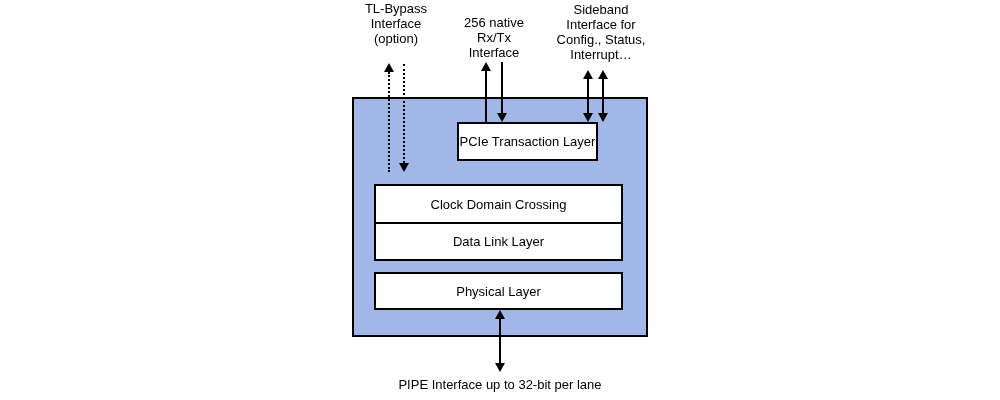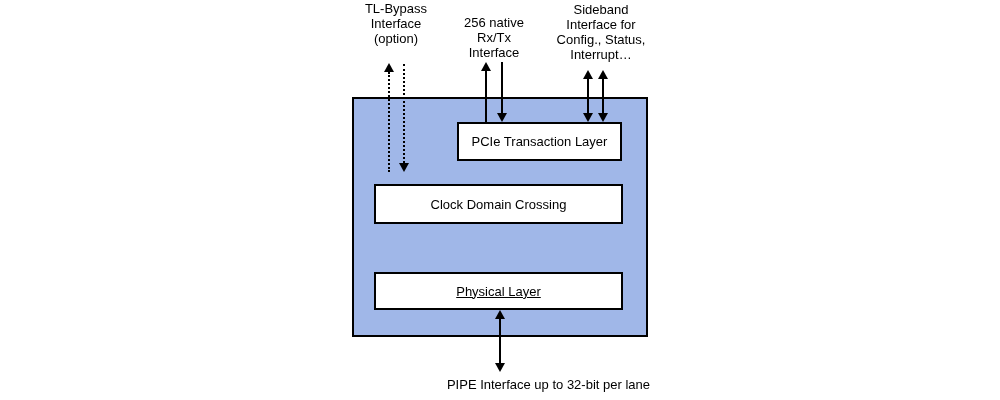--- a/index.html
+++ b/index.html
@@ -31,38 +31,38 @@
     position: absolute;
     background: #ffffff;
     border: 2px solid #000000;
     display: flex;
     align-items: center;
     justify-content: center;
     text-align: center;
     font-size: 13px;
     z-index: 2;
   }
-  .block-transaction { left: 457px; top: 122px; width: 165px; height: 39px; }
+  .block-transaction { left: 457px; top: 122px; width: 141px; height: 39px; }
   .block-cdc         { left: 374px; top: 172px; width: 249px; height: 40px; margin-top: 12px; }
   .block-dll         { left: 374px; top: 222px; width: 249px; height: 39px; }
-  .block-phy         { left: 374px; top: 272px; width: 249px; height: 38px; text-decoration: underline; }
+  .block-phy         { left: 374px; top: 272px; width: 249px; height: 38px; }
 
   
   .ext-label {
     position: absolute;
     font-size: 13px;
     line-height: 15px;
     text-align: center;
     white-space: pre-line;
     z-index: 2;
   }
   .label-tl-bypass { left: 335px; top: 1px; width: 122px; }
   .label-rxtx      { left: 434px; top: 15px; width: 120px; }
   .label-sideband  { left: 538px; top: 2px;  width: 126px; }
-  .label-pipe      { left: 350px; top: 377px; width: 300px; white-space: nowrap; text-align: right; }
+  .label-pipe      { left: 350px; top: 377px; width: 300px; white-space: nowrap; }
 
   
   .arrow { position: absolute; z-index: 3; }
   .aline {
     position: absolute;
     width: 0; height: 0;
   }
   .solid-line  { border-left: 2px solid #000000; }
   .dotted-line { border-left: 2px dotted #000000; }
   .head {
@@ -76,20 +76,21 @@
 </style>
 </head>
 <body>
 
 <div class="canvas">
 
   <div class="container-box"></div>
 
   <div class="block block-transaction">PCIe Transaction Layer</div>
   <div class="block block-cdc">Clock Domain Crossing</div>
+  <div class="block block-dll">Data Link Layer</div>
   <div class="block block-phy">Physical Layer</div>
 
   <div class="ext-label label-tl-bypass">TL-Bypass
 Interface
 (option)</div>
   <div class="ext-label label-rxtx">256 native
 Rx/Tx
 Interface</div>
   <div class="ext-label label-sideband">Sideband
 Interface for

